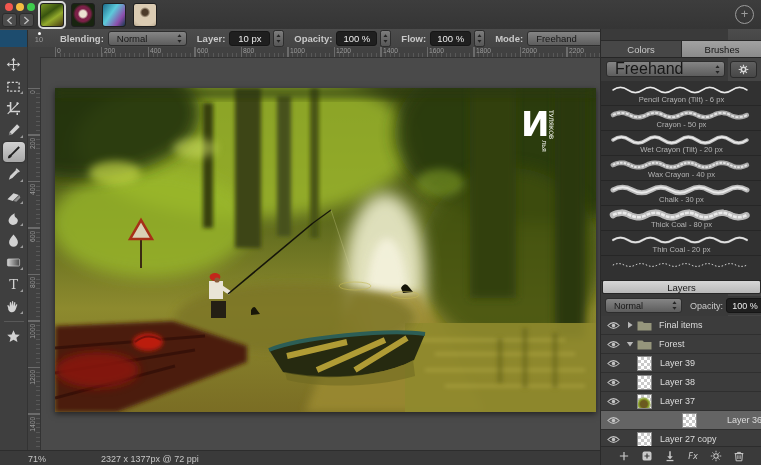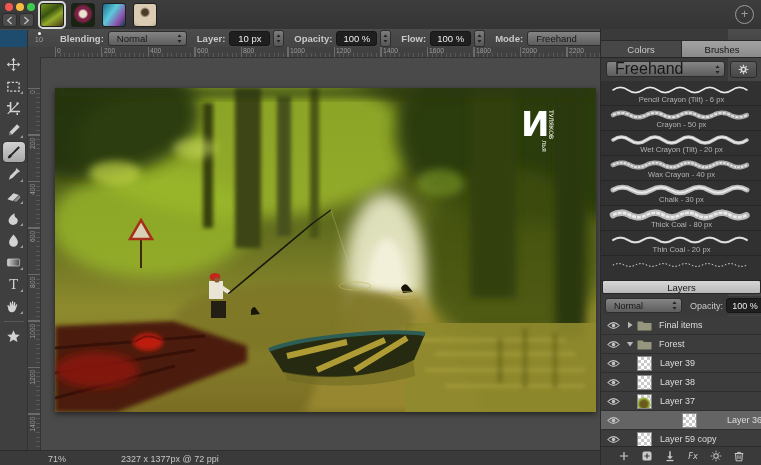--- a/index.html
+++ b/index.html
@@ -69,21 +69,21 @@
 
   
   #pasteboard{left:41px;top:58px;width:559px;height:392px;background:#4a4a4a;}
   #canvas{position:absolute;left:14px;top:30px;width:541px;height:324px;background:#5a5f1e;
           box-shadow:0 2px 6px rgba(0,0,0,.55);}
   #canvas svg{display:block;width:100%;height:100%;}
 
   
   #status-bar{left:0;top:450px;width:600px;height:15px;background:#3a3a3a;border-top:1px solid #2d2d2d;
               display:flex;align-items:center;font-size:9px;color:#c6c6c6;}
-  #status-zoom{margin-left:48px;}
+  #status-zoom{margin-left:28px;}
   #status-dim{margin-left:55px;}
 
   
   #right-panel{left:600px;top:29px;width:128px;height:436px;background:#3a3a3a;border-left:1px solid #2a2a2a;box-sizing:border-box;padding-left:20px;}
   #panel-tabs{position:absolute;left:0;top:11px;width:161px;height:16px;display:flex;border-top:1px solid #2a2a2a;border-bottom:1px solid #262626;}
   .ptab{flex:1;display:flex;align-items:center;justify-content:center;font-size:9.5px;}
   .ptab.inactive{background:#474747;color:#c8c8c8;border-right:1px solid #2a2a2a;}
   .ptab.active{background:linear-gradient(#a2a2a2,#8b8b8b);color:#161616;}
   #preset-row{position:absolute;left:0;top:30px;width:161px;height:20px;display:flex;align-items:center;padding:0 5px;box-sizing:border-box;gap:5px;}
   #preset-row .pill{flex:1;height:14px;}
@@ -570,21 +570,21 @@
   </div>
       <div class="layer-row">
     <span class="eye">
       <svg viewBox="0 0 16 10">
             <path d="M1 5Q8-2 15 5 8 12 1 5Z" fill="none" stroke="currentColor" stroke-width="1.3"></path>
             <circle cx="8" cy="5" r="2.2" fill="currentColor"></circle>
           </svg>
     </span>
     <span class="chev"></span>
     <span class="lthumb checker"></span>
-    <span class="llabel">Layer 59 copy</span>
+    <span class="llabel">Layer 27 copy</span>
   </div>
     </div>
   <div id="layer-actions">
       <span class="act">
         <svg viewBox="0 0 16 16">
           <path d="M7.2 2.5h1.6v11H7.2zM2.5 7.2h11v1.6h-11z" fill="currentColor"></path>
         </svg>
       </span>
       <span class="act">
         <svg viewBox="0 0 16 16">

